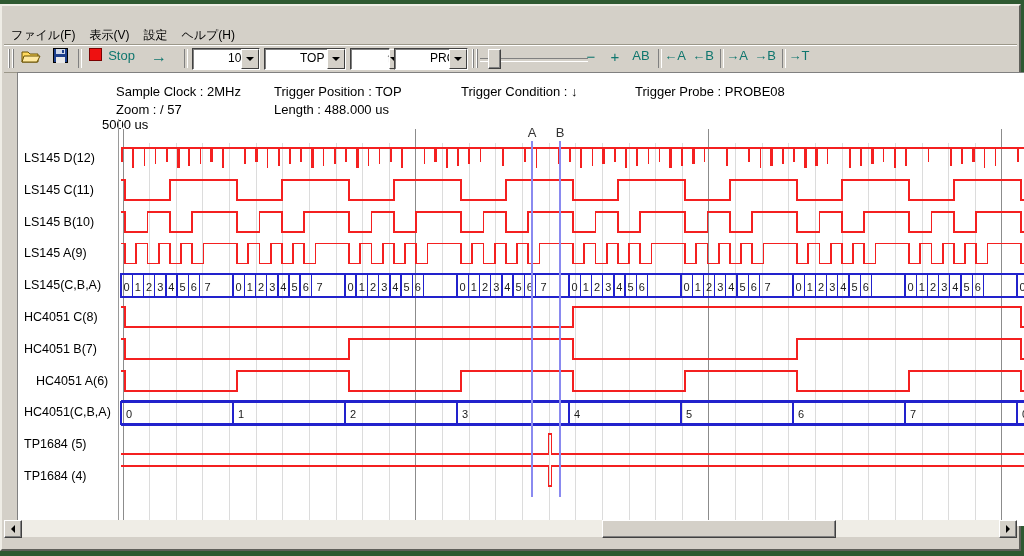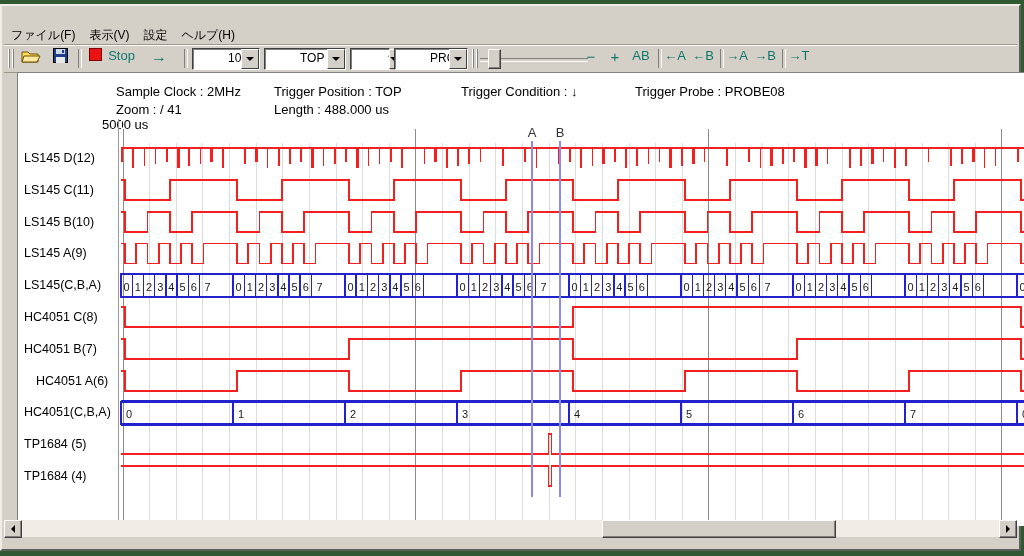--- a/index.html
+++ b/index.html
@@ -164,21 +164,21 @@
       <div class="tbtn" style="left:782px;width:26px">
           <span>→T</span>
         </div>
     </div>
 
     <div id="client">
       <div class="infotext" style="left:98px;top:11px">Sample Clock : 2MHz</div>
       <div class="infotext" style="left:256px;top:11px">Trigger Position : TOP</div>
       <div class="infotext" style="left:443px;top:11px">Trigger Condition : ↓</div>
       <div class="infotext" style="left:617px;top:11px">Trigger Probe : PROBE08</div>
-      <div class="infotext" style="left:98px;top:29px">Zoom : /  41</div>
+      <div class="infotext" style="left:98px;top:29px">Zoom : /  57</div>
       <div class="infotext" style="left:256px;top:29px">Length : 488.000 us</div>
       <div id="scalelabel">5000 us</div>
       <div id="divider"></div>
       <div id="labelcol">
           <div class="siglabel" style="top: 78px;">LS145 D(12)</div>
           <div class="siglabel" style="top: 109.8px;">LS145 C(11)</div>
           <div class="siglabel" style="top: 141.6px;">LS145 B(10)</div>
           <div class="siglabel" style="top: 173.4px;">LS145 A(9)</div>
           <div class="siglabel" style="top: 205.2px;">LS145(C,B,A)</div>
           <div class="siglabel" style="top: 237px;">HC4051 C(8)</div>

